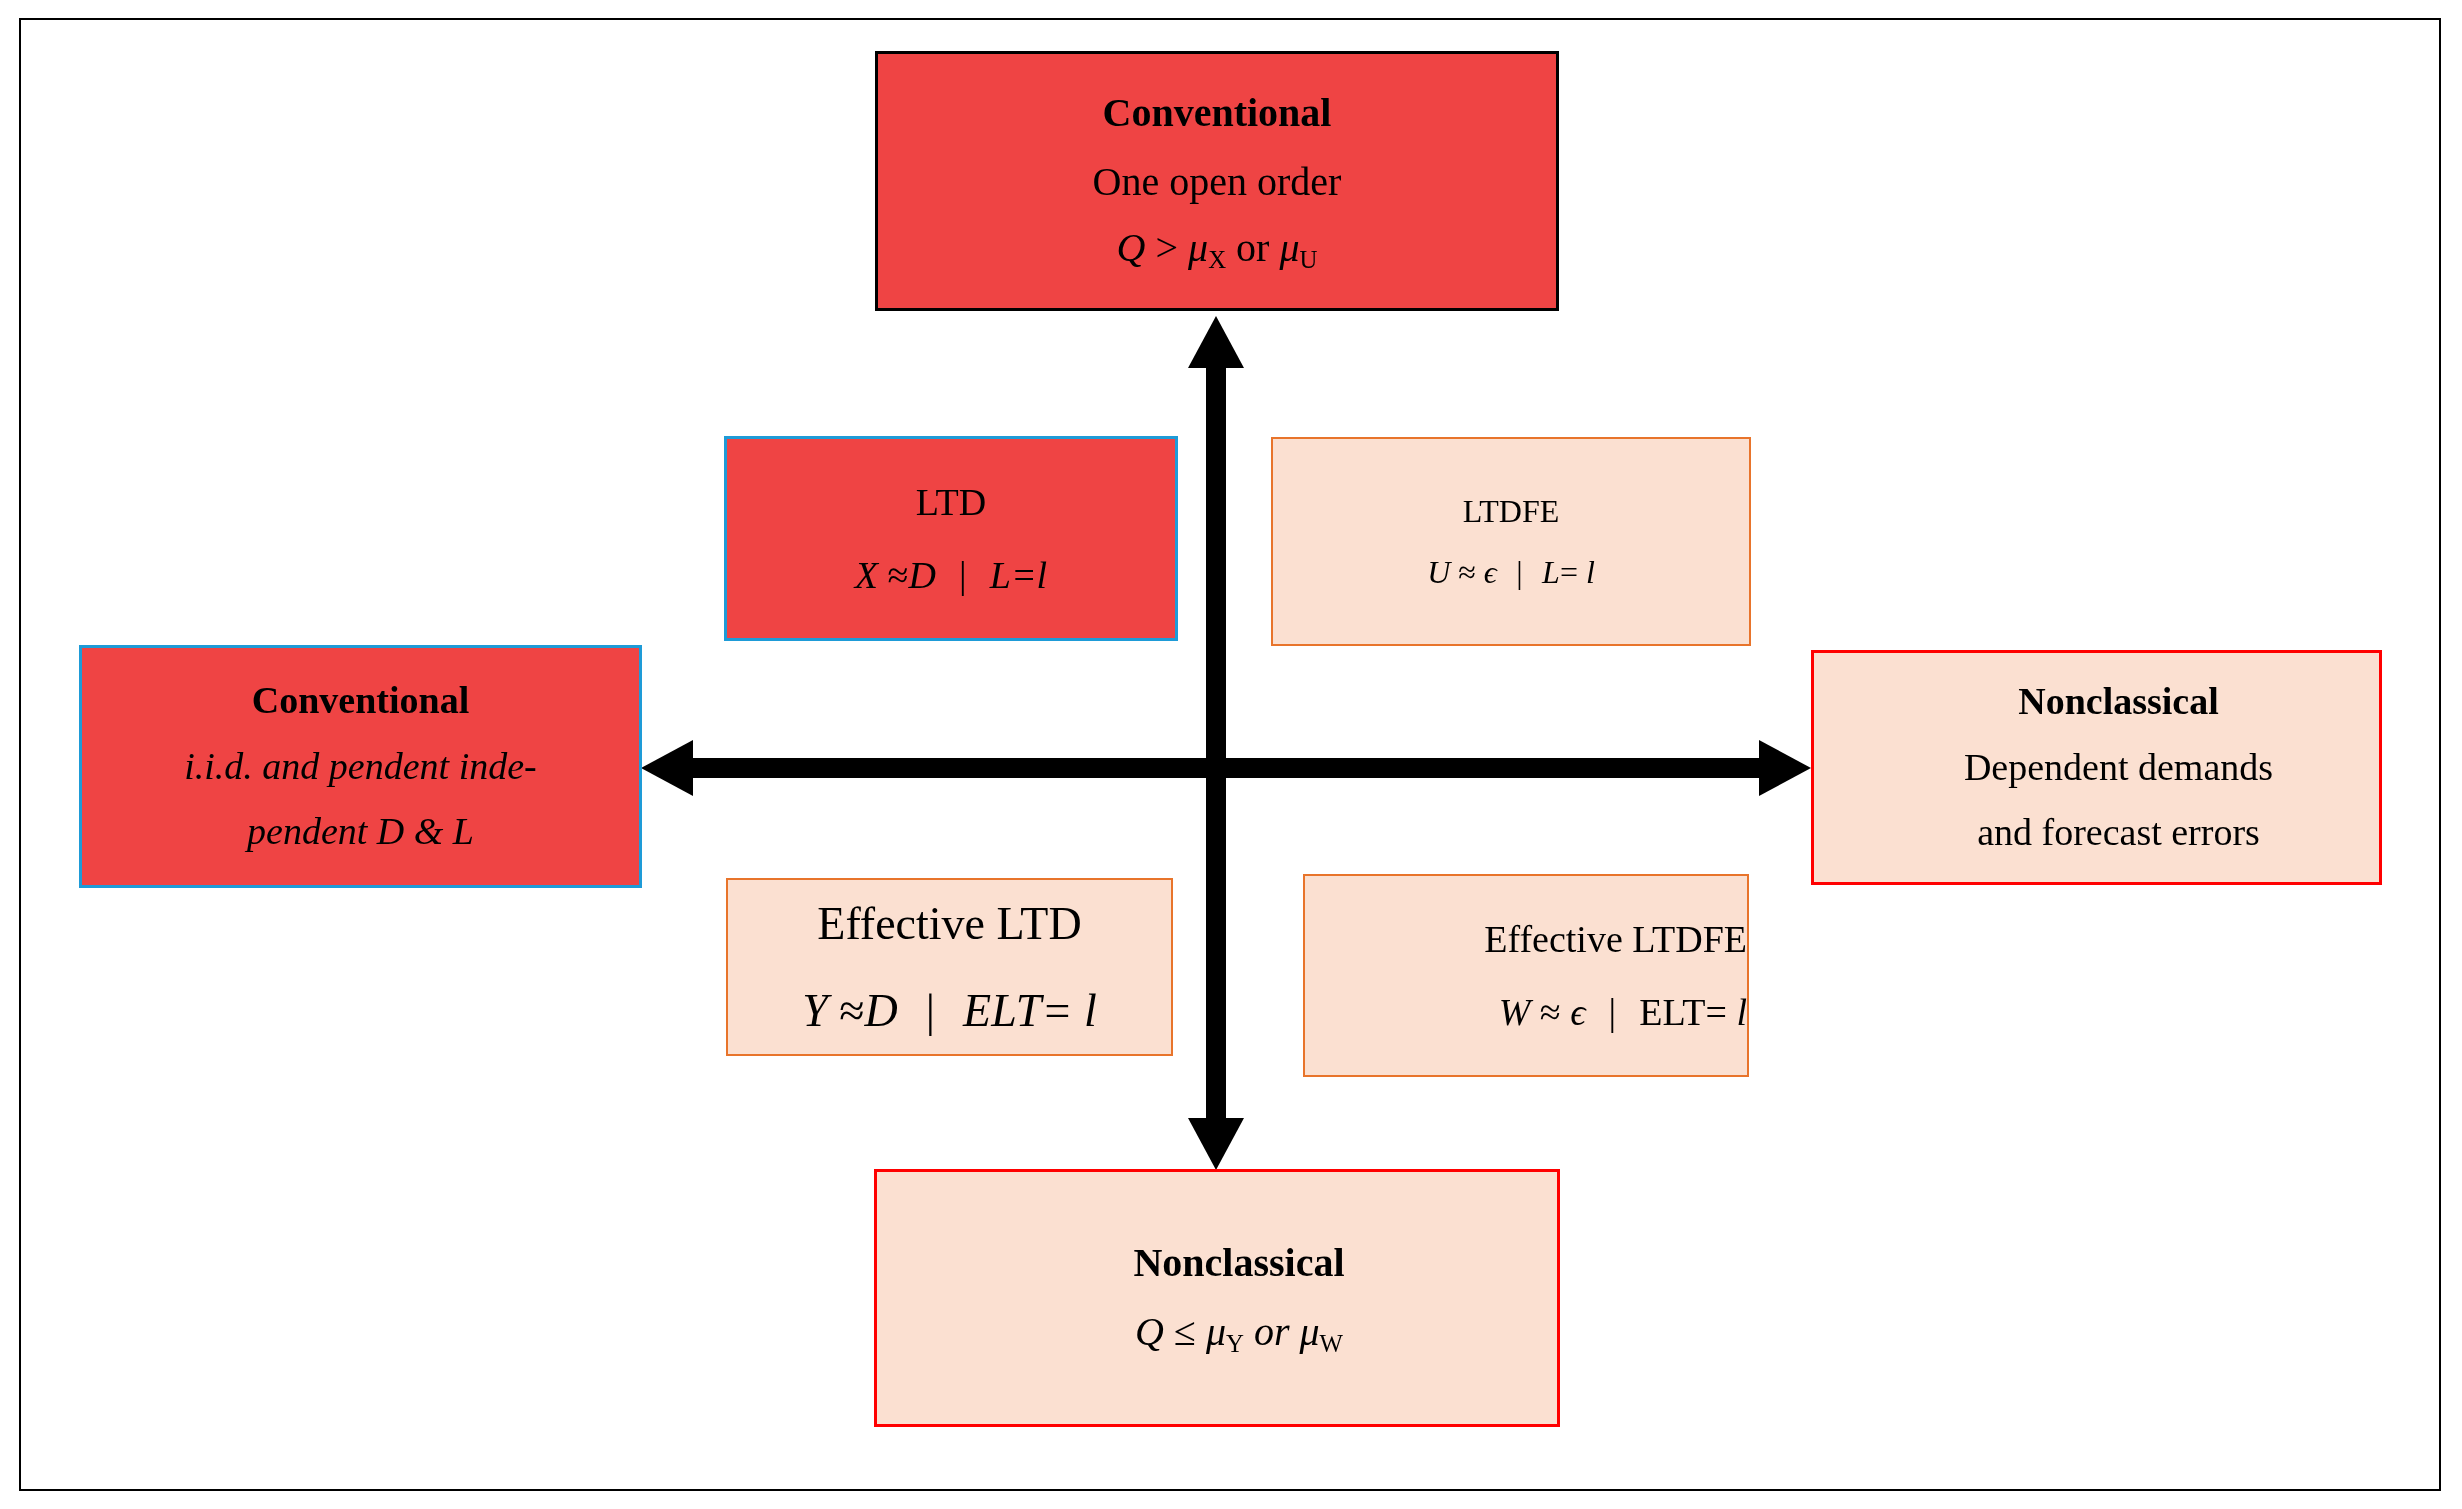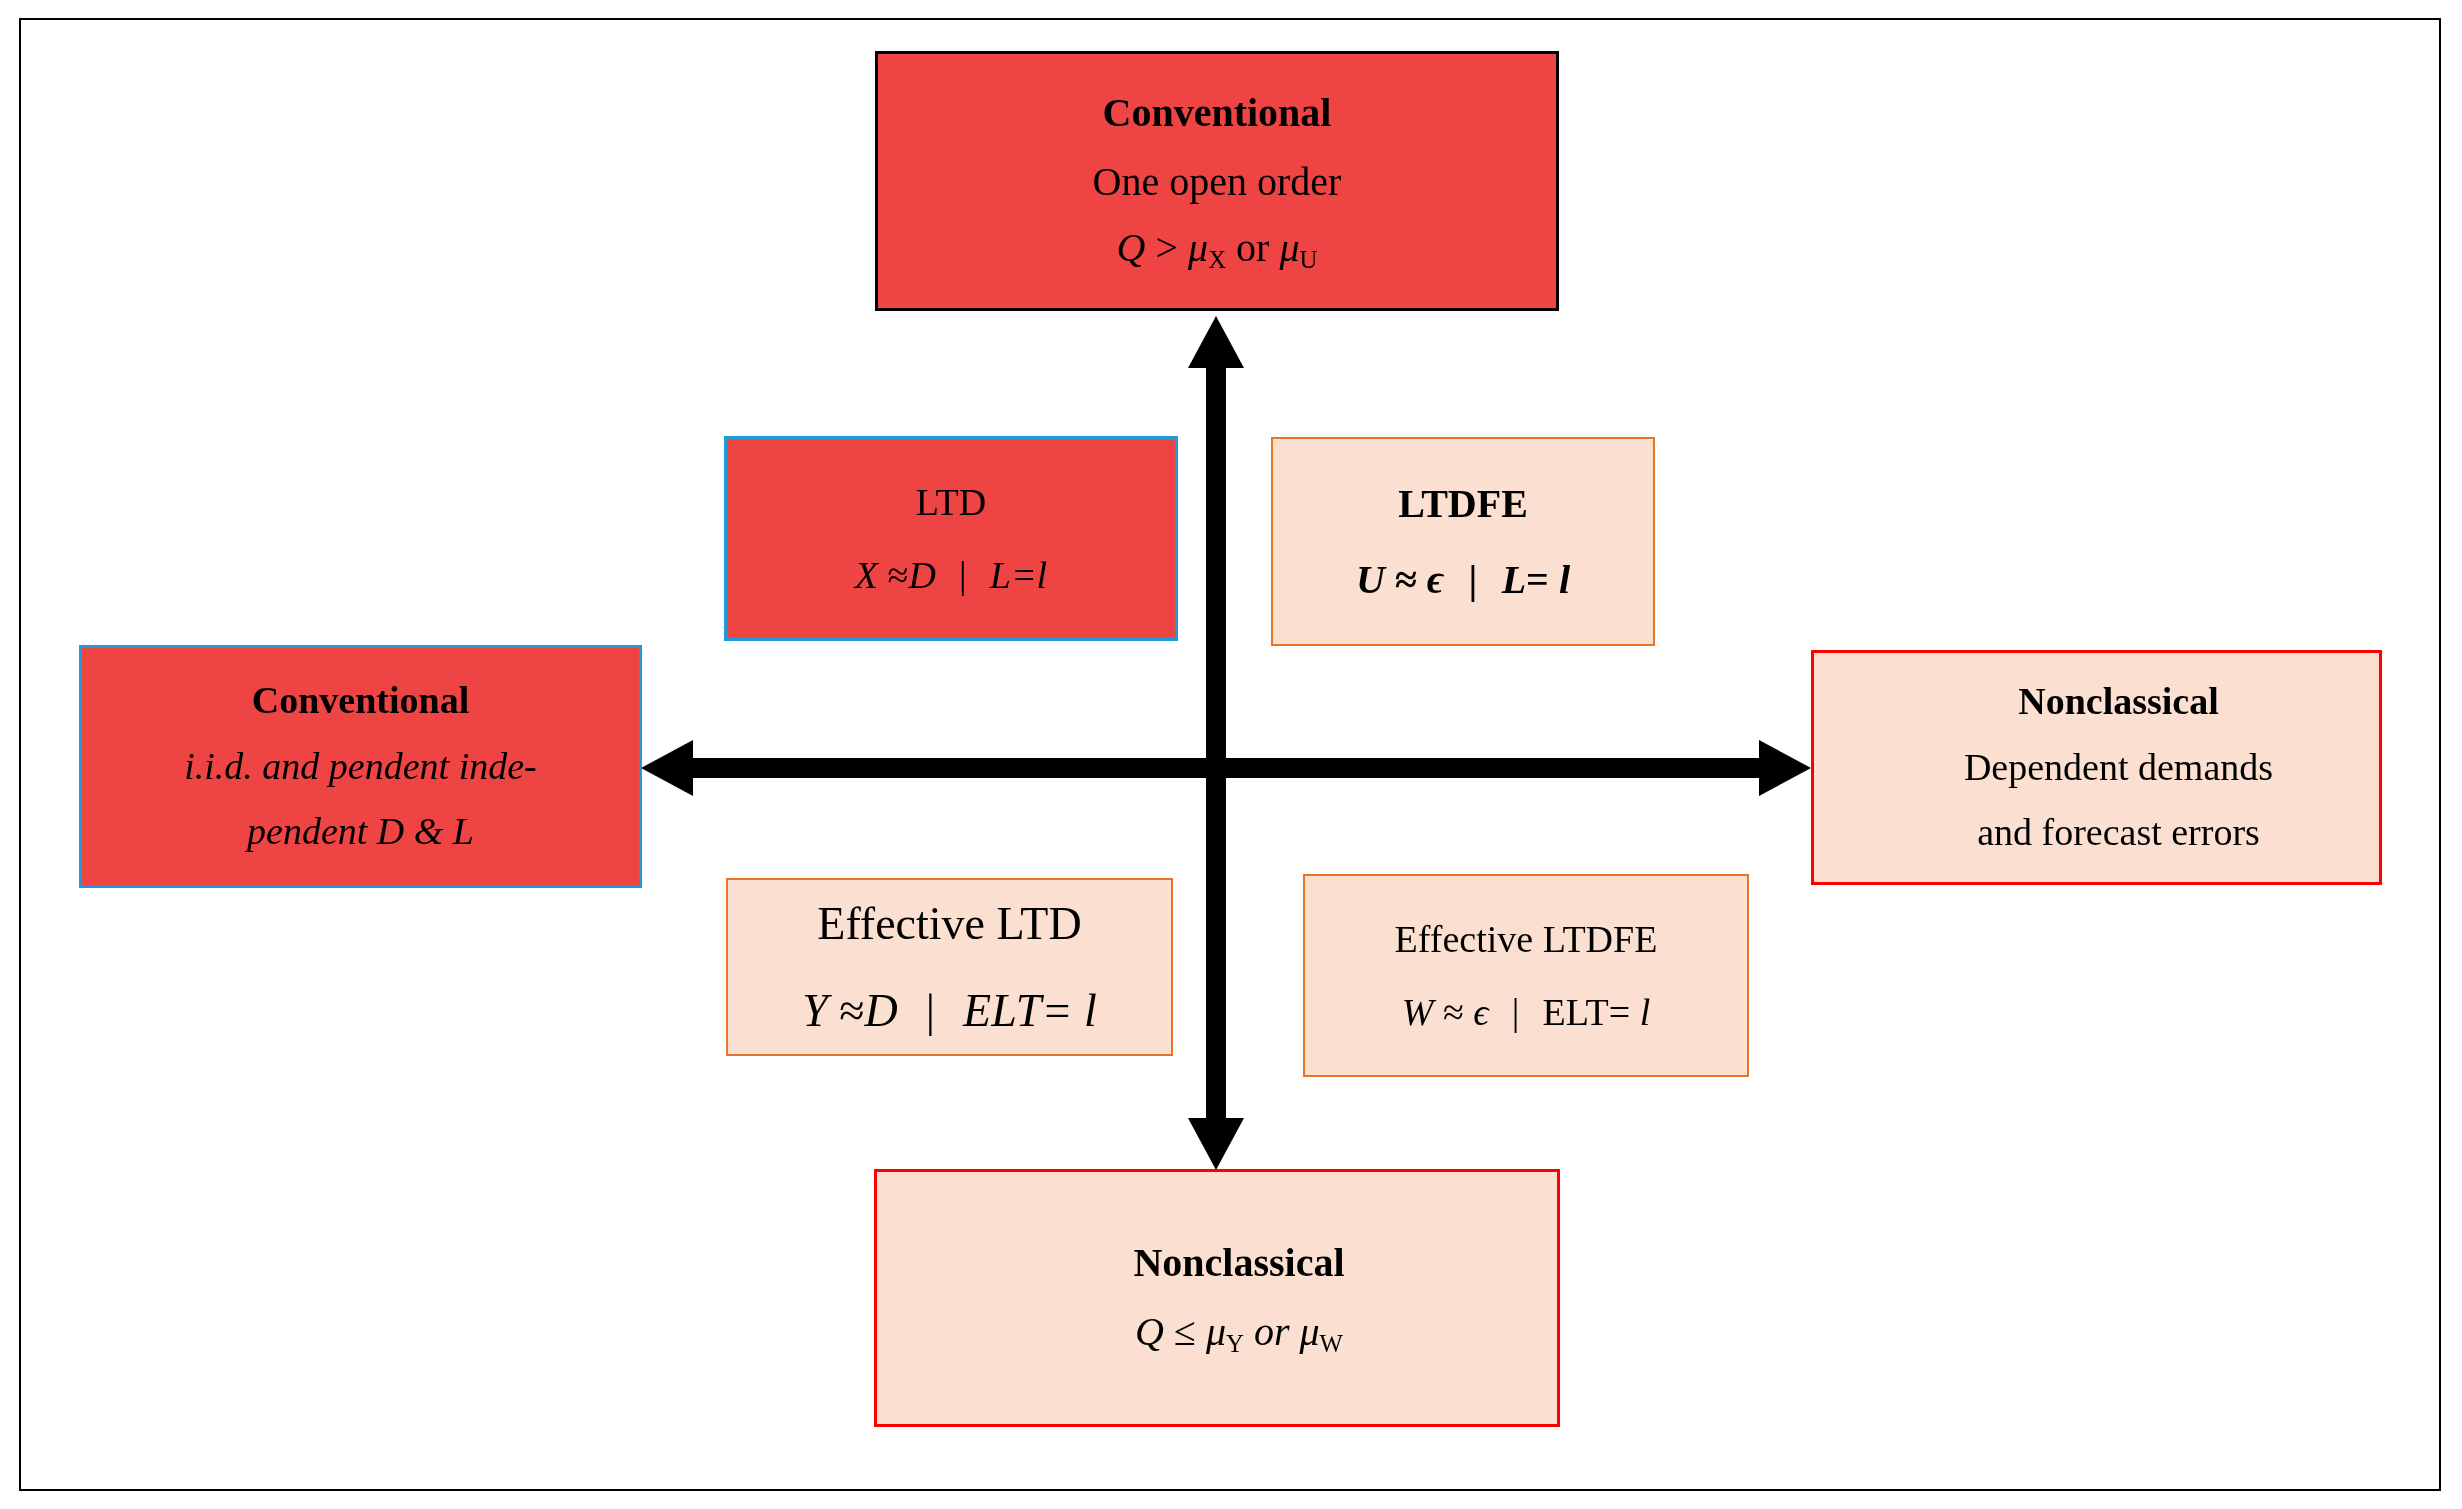--- a/index.html
+++ b/index.html
@@ -69,30 +69,30 @@
   }
   #node-bottom {
     left: 874px; top: 1169px; width: 686px; height: 258px;
     font-size: 40px; line-height: 1.45;
   }
   #node-ltd {
     left: 724px; top: 436px; width: 454px; height: 205px;
     font-size: 38px; line-height: 1.9;
   }
   #node-ltdfe {
-    left: 1271px; top: 437px; width: 384px; height: 209px;
-    font-size: 40px; line-height: 1.9; font-weight: bold;
+    left: 1271px; top: 437px; width: 480px; height: 209px;
+    font-size: 32px; line-height: 1.9;
   }
   #node-eff-ltd {
     left: 726px; top: 878px; width: 447px; height: 178px;
     font-size: 46px; line-height: 1.9;
   }
   #node-eff-ltdfe {
     left: 1303px; top: 874px; width: 446px; height: 203px;
-    font-size: 38px; line-height: 1.9;
+    font-size: 38px; line-height: 1.9; align-items: flex-end;
   }
 
   
   #node-top .line, #node-bottom .line,
   #node-left .line, #node-right .line { margin-top: 7.6px; }
   #node-top .title, #node-bottom .title { margin-bottom: 3.3px; }
 
   
   .mi     { font-style: italic; }
   .mup    { font-style: normal; }

